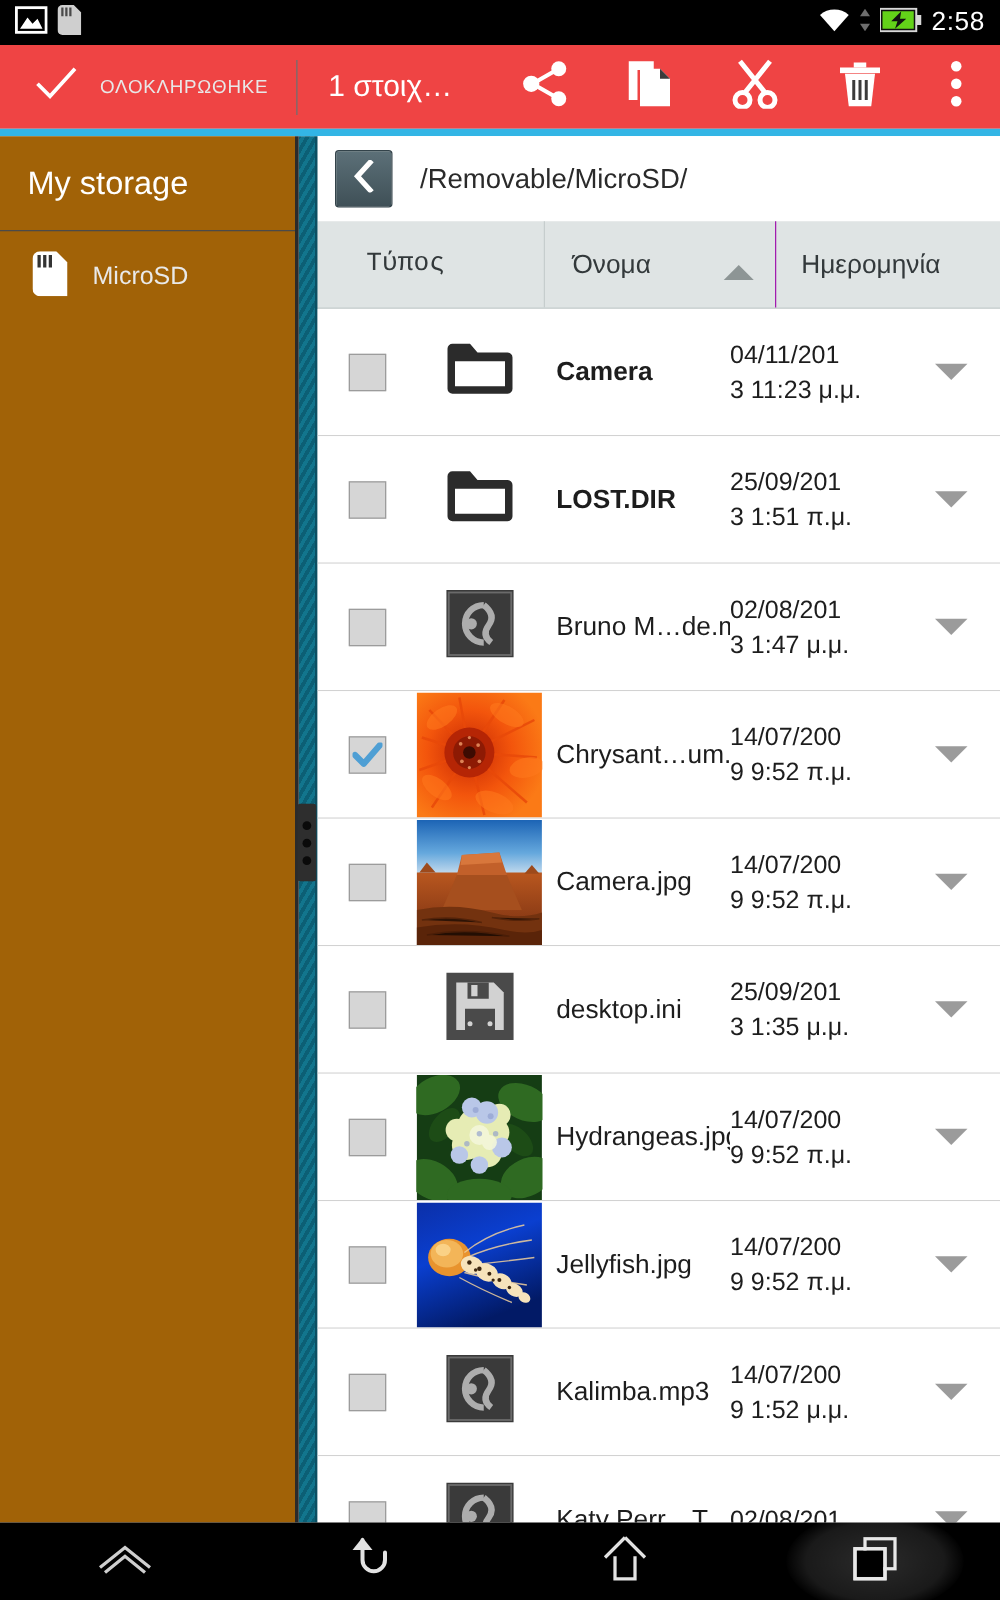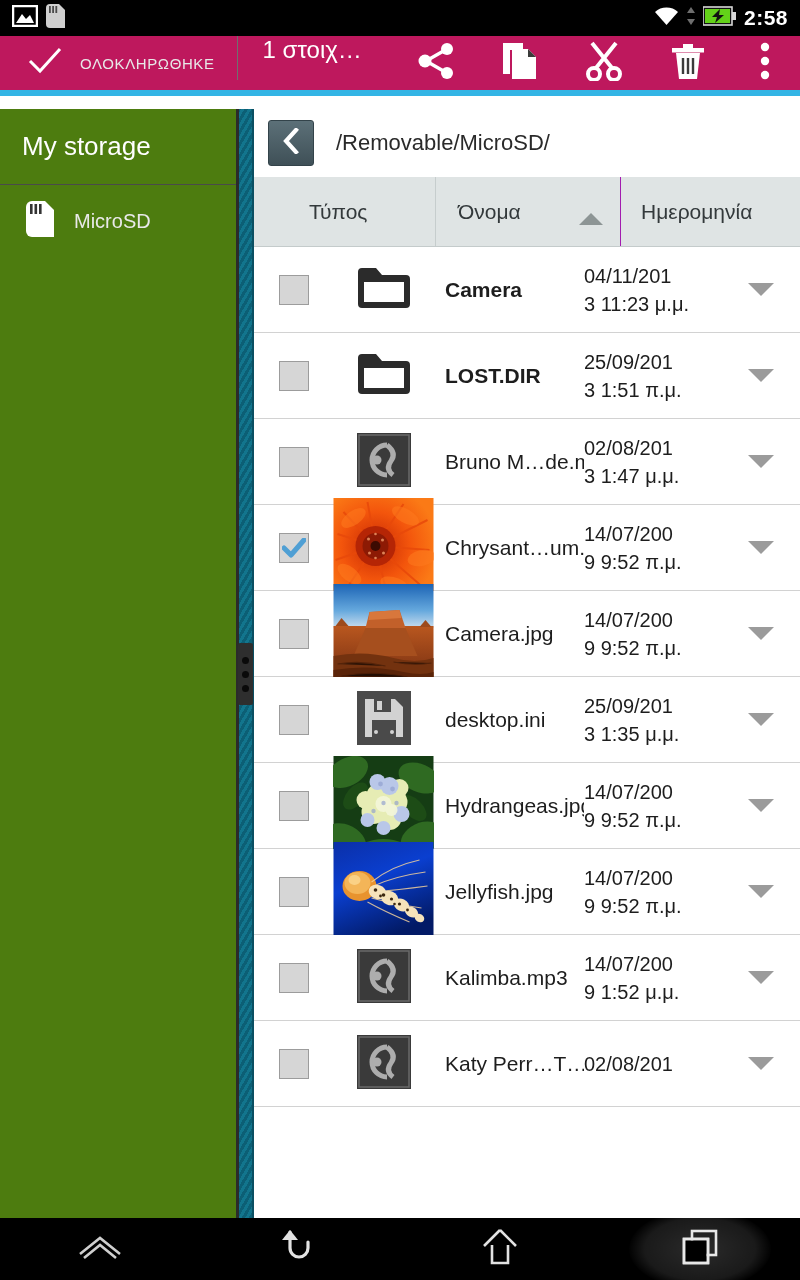--- a/index.html
+++ b/index.html
@@ -17,27 +17,26 @@
     display:flex; align-items:center;
     padding:0 12px; position:relative;
   }
   #statusbar .left { display:flex; align-items:center; gap:8px; }
   #statusbar .right {
     margin-left:auto; display:flex; align-items:center; gap:7px;
   }
   .clock {
     color:#ffffff; font-size:21px; letter-spacing:.5px;
     font-family:"Liberation Sans", sans-serif;
-    font-weight:bold;
   }
 
   
   #actionbar {
-    height:54px; background:#be185d;
-    display:flex; 
+    height:67px; background:#ef4444;
+    display:flex; align-items:center;
   }
   #done-btn {
     display:flex; align-items:center; gap:18px;
     padding:0 22px 0 28px; height:100%;
   }
   #done-label {
     color:#e8e8e8; font-size:15px; letter-spacing:.6px;
   }
   .vdiv { width:1px; height:44px; background:#6f6f6f; }
   #count-label {
@@ -57,21 +56,21 @@
   #accent { height:6px; background:#33b5e5; }
 
   
   #bodywrap {
     position:absolute; top:109px; left:0; right:0; bottom:62px;
     display:flex;
   }
 
   
   #sidebar {
-    width:236px; background:#4d7c0f; flex:0 0 236px;
+    width:236px; background:#a16207; flex:0 0 236px;
     display:flex; flex-direction:column;
   }
   #storage-title {
     color:#ffffff; font-size:26px; padding:22px 0 22px 22px;
     font-weight:400;
   }
   #sidebar-sep { height:1px; background:#4a4a4a; }
   .side-item {
     display:flex; align-items:center; gap:20px;
     padding:0 14px 0 26px; height:72px;
@@ -125,33 +124,33 @@
   
   #thead {
     height:70px; background:#dfe4e4;
     display:flex; align-items:center;
     flex:0 0 70px; border-bottom:1px solid #c4cbcb;
   }
   .th {
     font-size:21px; color:#33393b; height:100%;
     display:flex; align-items:center;
   }
-  .th.type  { flex:0 0 181px; padding-left:55px; }
+  .th.type  { flex:0 0 181px; padding-left:39px;font-family:Liberation Mono, monospace; }
   .th.name  {
     flex:0 0 186px; padding-left:22px;
     border-left:1px solid #c6cdcd; border-right:1px solid #a21caf;
     position:relative;
   }
   .th.name .sortarrow { position:absolute; right:16px; top:30px; }
   .th.date  { flex:1; padding-left:20px; }
 
   
   #rowlist { flex:1; overflow:hidden; }
   .row {
-    height:86px; display:flex; align-items:center;
+    height:102px; display:flex; align-items:center;
     border-bottom:1px solid #d2d2d2;
     background:#ffffff; position:relative;
   }
   .cb-cell {
     flex:0 0 79px; display:flex;
     align-items:center; justify-content:center;
   }
   .cb {
     width:30px; height:30px; background:#d6d6d6;
     border:1px solid #9c9c9c;

